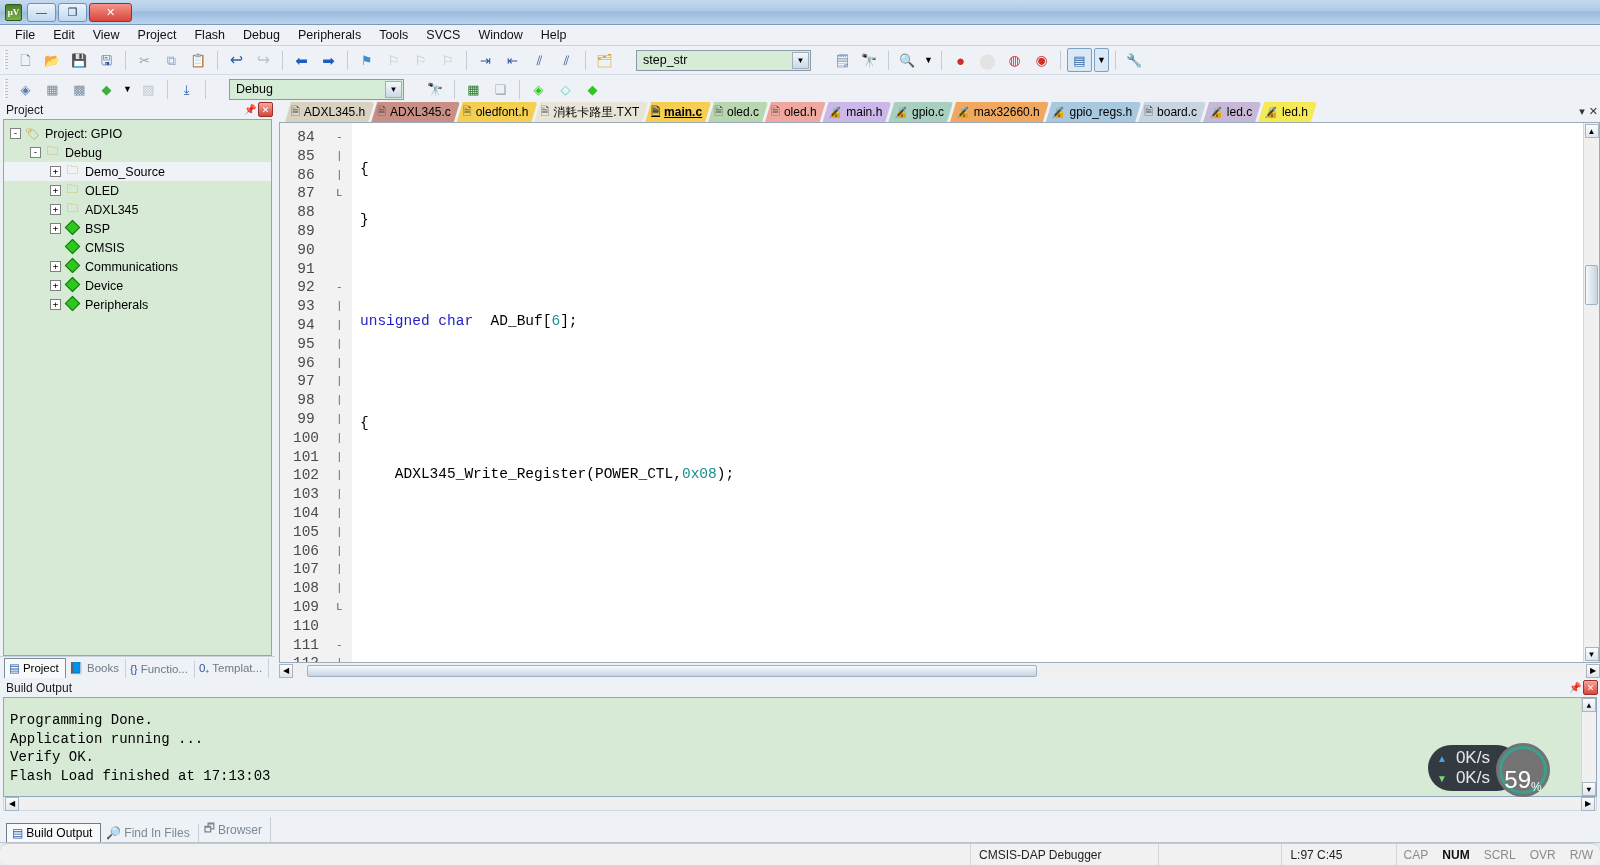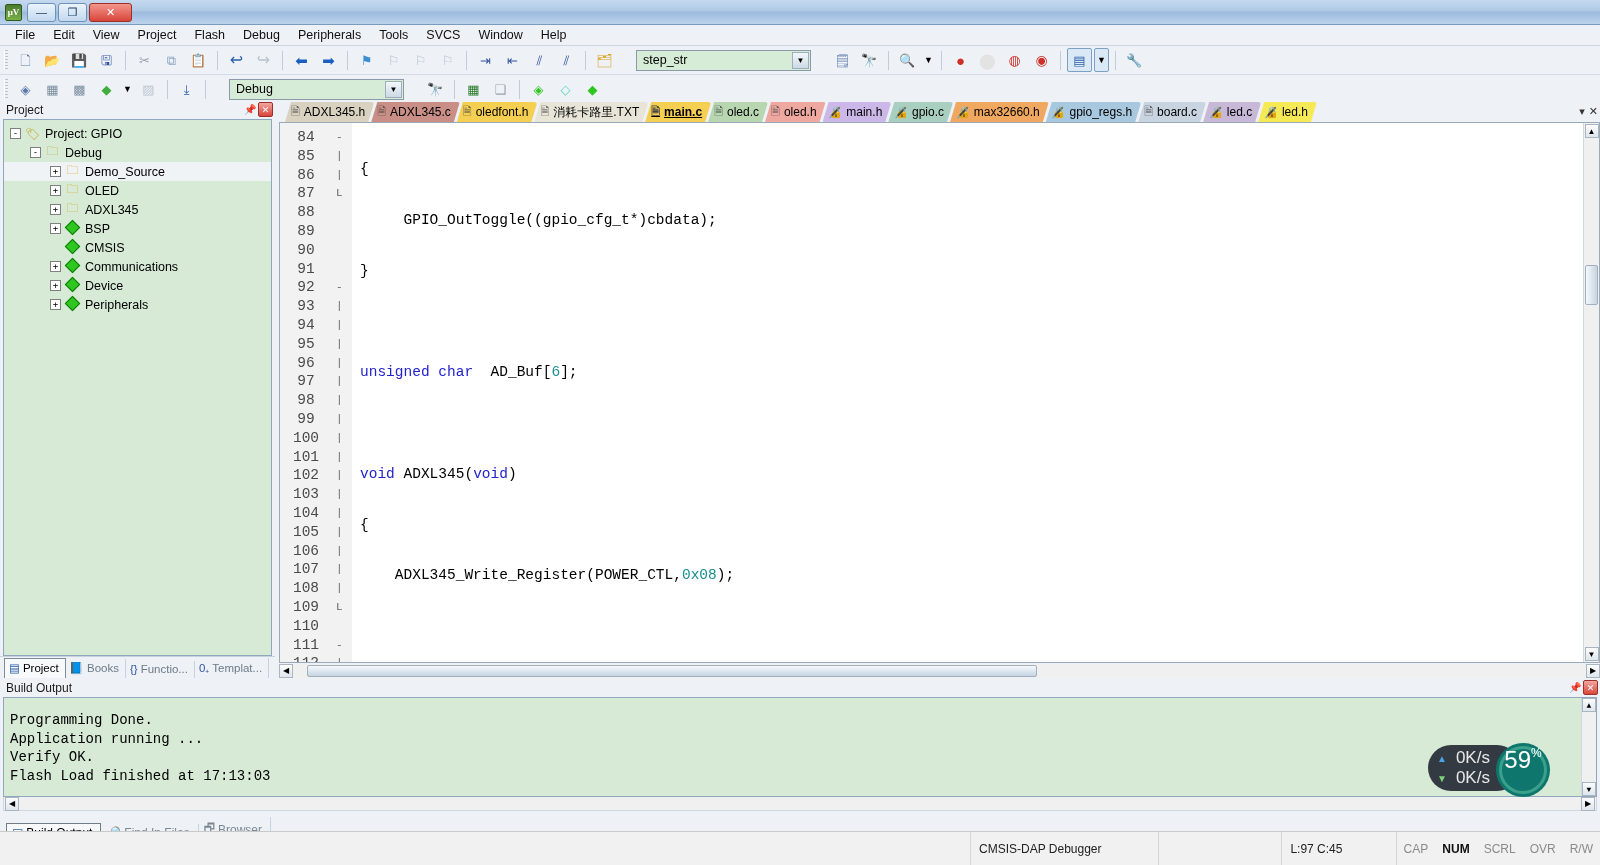--- a/index.html
+++ b/index.html
@@ -241,23 +241,23 @@
     border-bottom: 1px solid #b9c4cf;
   }
   .btab {
     display: flex; align-items: center; gap: 3px; padding: 2px 8px 2px 5px;
     font-size: 12px; color: #7b8894; border-right: 1px solid #c8d2dd;
   }
   .btab.active { color: #000; border: 1px solid #6f7d8b; border-bottom: none; background: #f7f9fb; }
 
   
   .statusbar {
-    position: absolute; left: 0; bottom: 0; right: 0; height: 34px;
+    position: absolute; left: 0; bottom: 0; right: 0; height: 22px;
     background: #f1f1f1; border-top: 1px solid #c9c9c9;
-    display: flex; align-items: center; font-size: 12px; color: #222;
+    display: flex; align-items: center; font-size: 12px; color: #222; border-radius: 8px;
   }
   .st-cell { height: 100%; display: flex; align-items: center; padding: 0 8px; border-right: 1px solid #d6d6d6; }
   .st-flag { padding: 0 7px; color: #8b8b8b; }
   .st-flag.on { color: #111; font-weight: bold; }
 
   
   .netwidget {
     position: absolute; left: 1428px; top: 744px;
     width: 122px; height: 48px; z-index: 40;
     display: flex; align-items: center;
@@ -269,23 +269,23 @@
     padding-left: 9px; font-size: 11px;
   }
   .net-row { display: flex; align-items: center; gap: 9px; height: 20px; }
   .net-row .ar { font-size: 10px; }
   .up { color: #4da3e8; }
   .down { color: #7ed07a; }
   .net-val { color: #e8e8e8; font-size: 17px; }
   .net-circle {
     position: absolute; left: 68px; top: -1px;
     width: 54px; height: 54px; border-radius: 50%;
-    background: #0f766e;
+    background: #737373;
     border: 3px solid transparent;
-    display: flex; align-items: flex-start; justify-content: center;
+    display: flex; align-items: flex-end; justify-content: center;
     box-shadow: 0 0 0 3px #3aa08c inset;
   }
   .net-circle .pct { color: #fff; font-size: 24px; }
   .net-circle .sym { color: #fff; font-size: 12px; }
 </style>
 </head>
 <body>
 
 <div id="app">
 
@@ -679,26 +679,24 @@
             <div class="ln">|</div>
             <div class="ln">|</div>
             <div class="ln">|</div>
             <div class="ln">L</div>
             <div class="ln"></div>
             <div class="ln">-</div>
             <div class="ln">|</div>
           </div>
           <div class="code">
             <div class="ln">{</div>
-            <div class="ln">     GPIO_OutToggle((gpio_cfg_t*)cbdata);</div>
             <div class="ln">}</div>
             <div class="ln"></div>
             <div class="ln"><span class="kw">unsigned</span> <span class="kw">char</span>  AD_Buf[<span class="num">6</span>];</div>
             <div class="ln"></div>
-            <div class="ln"><span class="kw">void</span> ADXL345(<span class="kw">void</span>)</div>
             <div class="ln">{</div>
             <div class="ln">    ADXL345_Write_Register(POWER_CTL,<span class="num">0x08</span>);</div>
             
             
             
             
             
             
             
             

